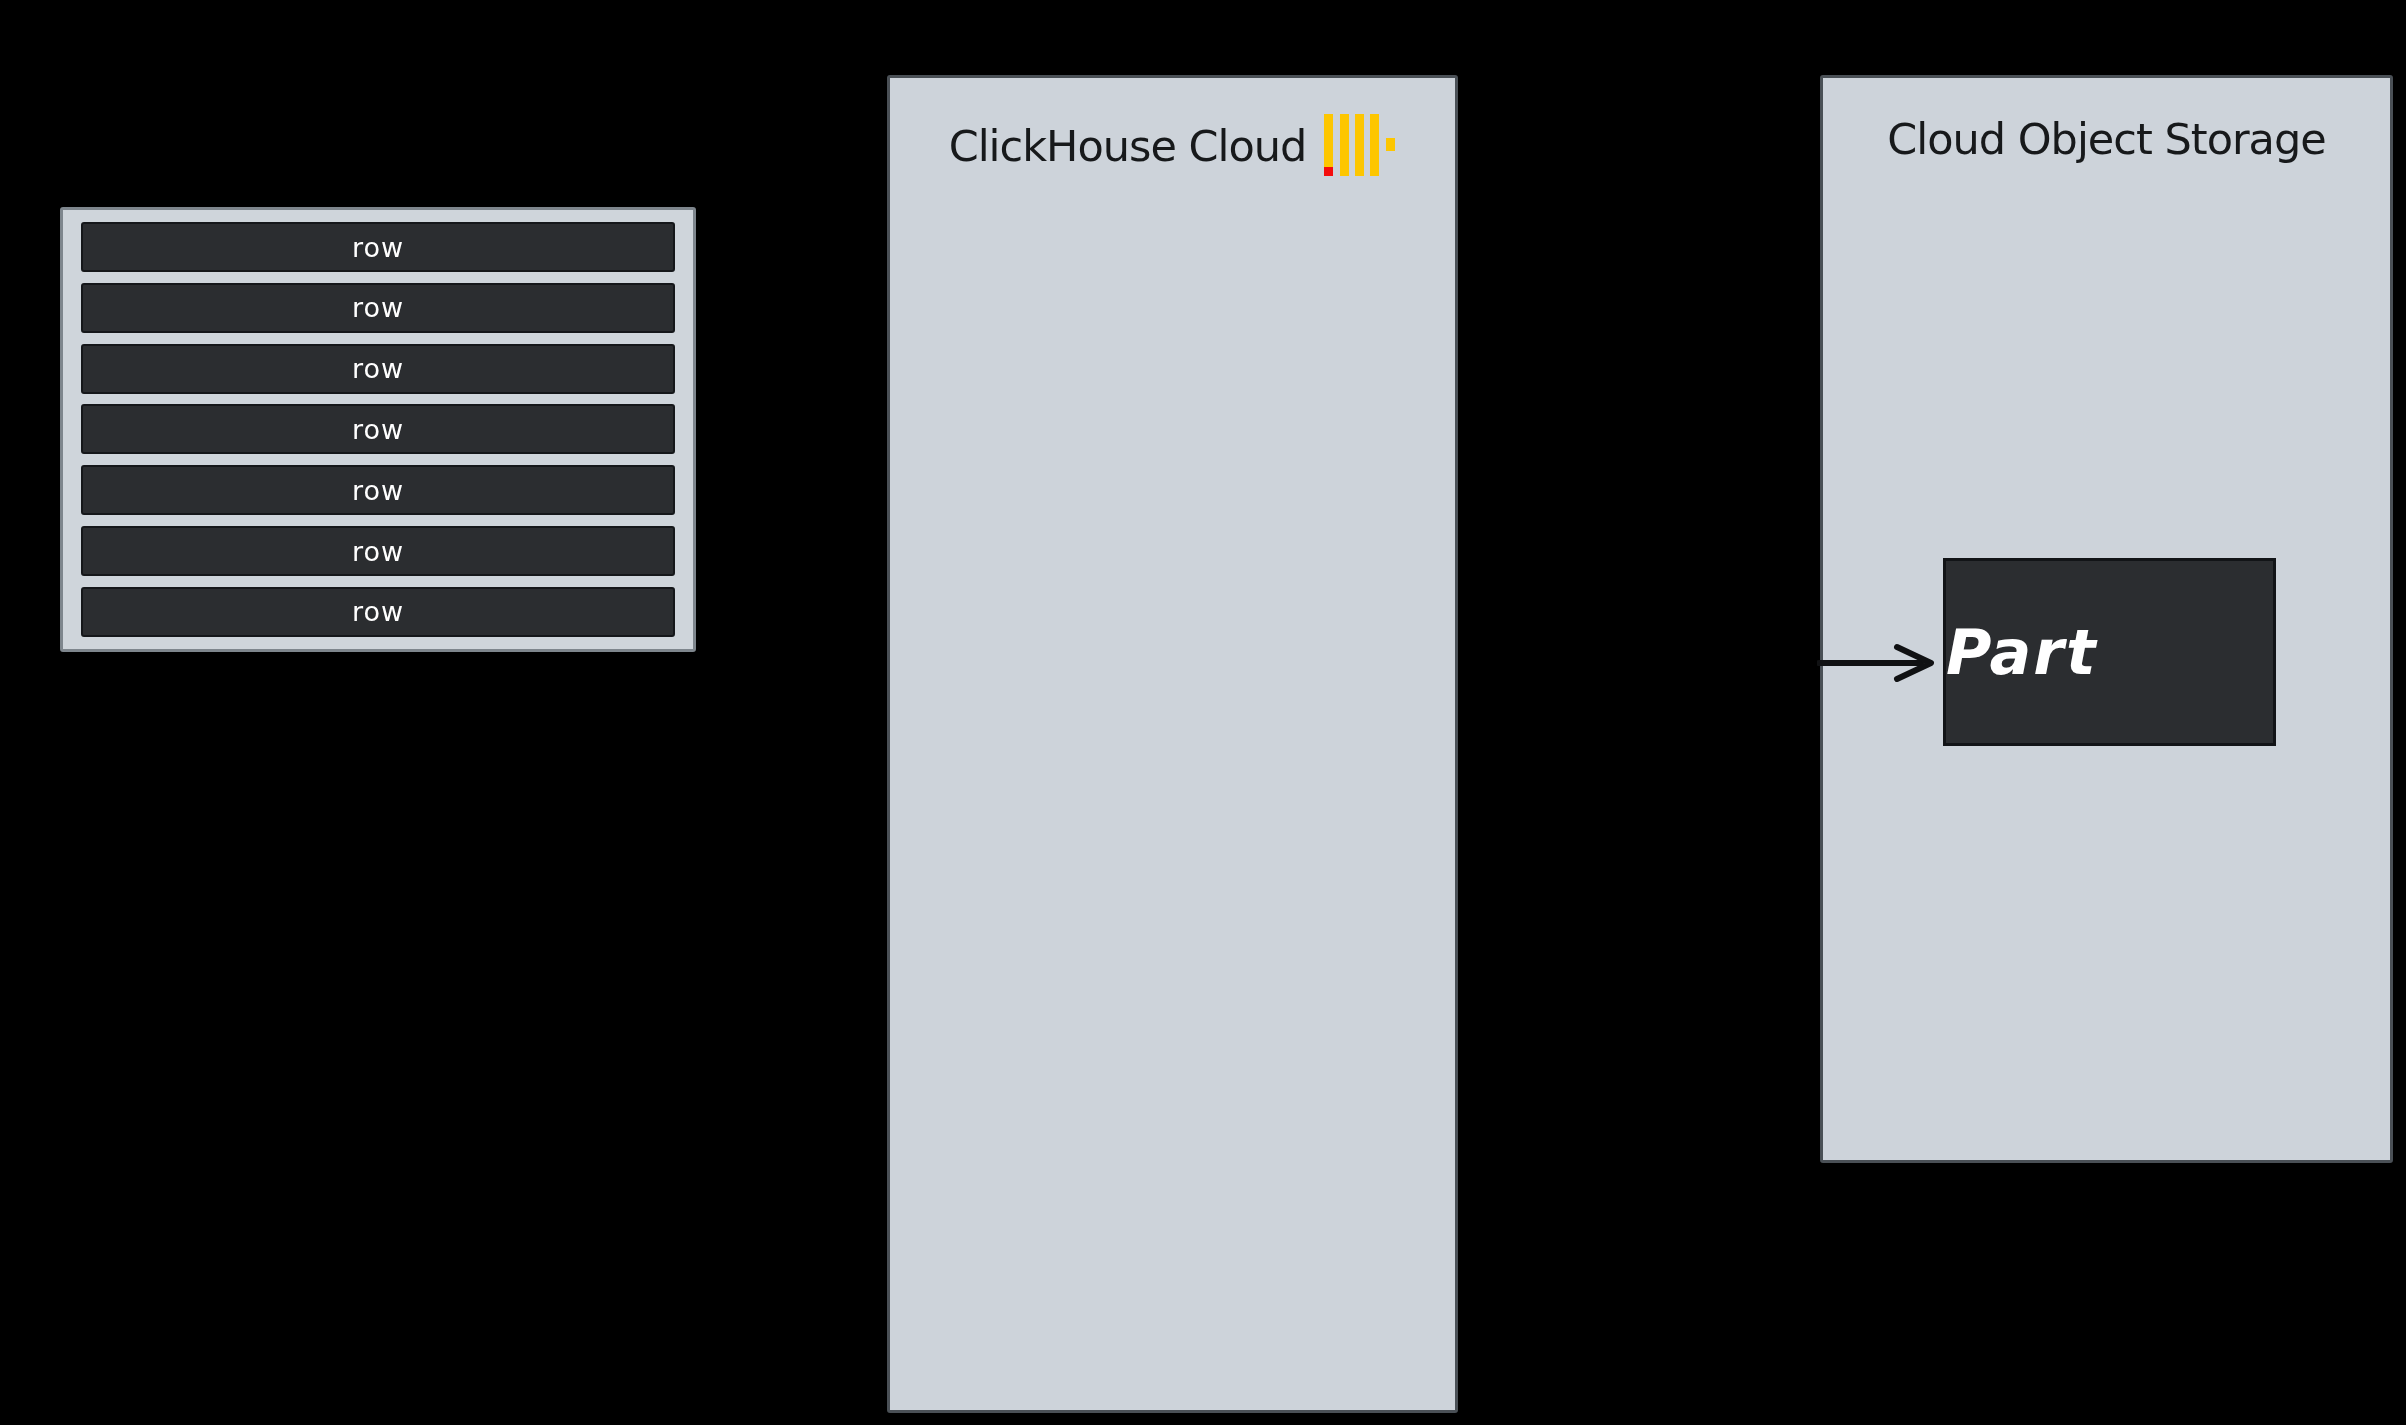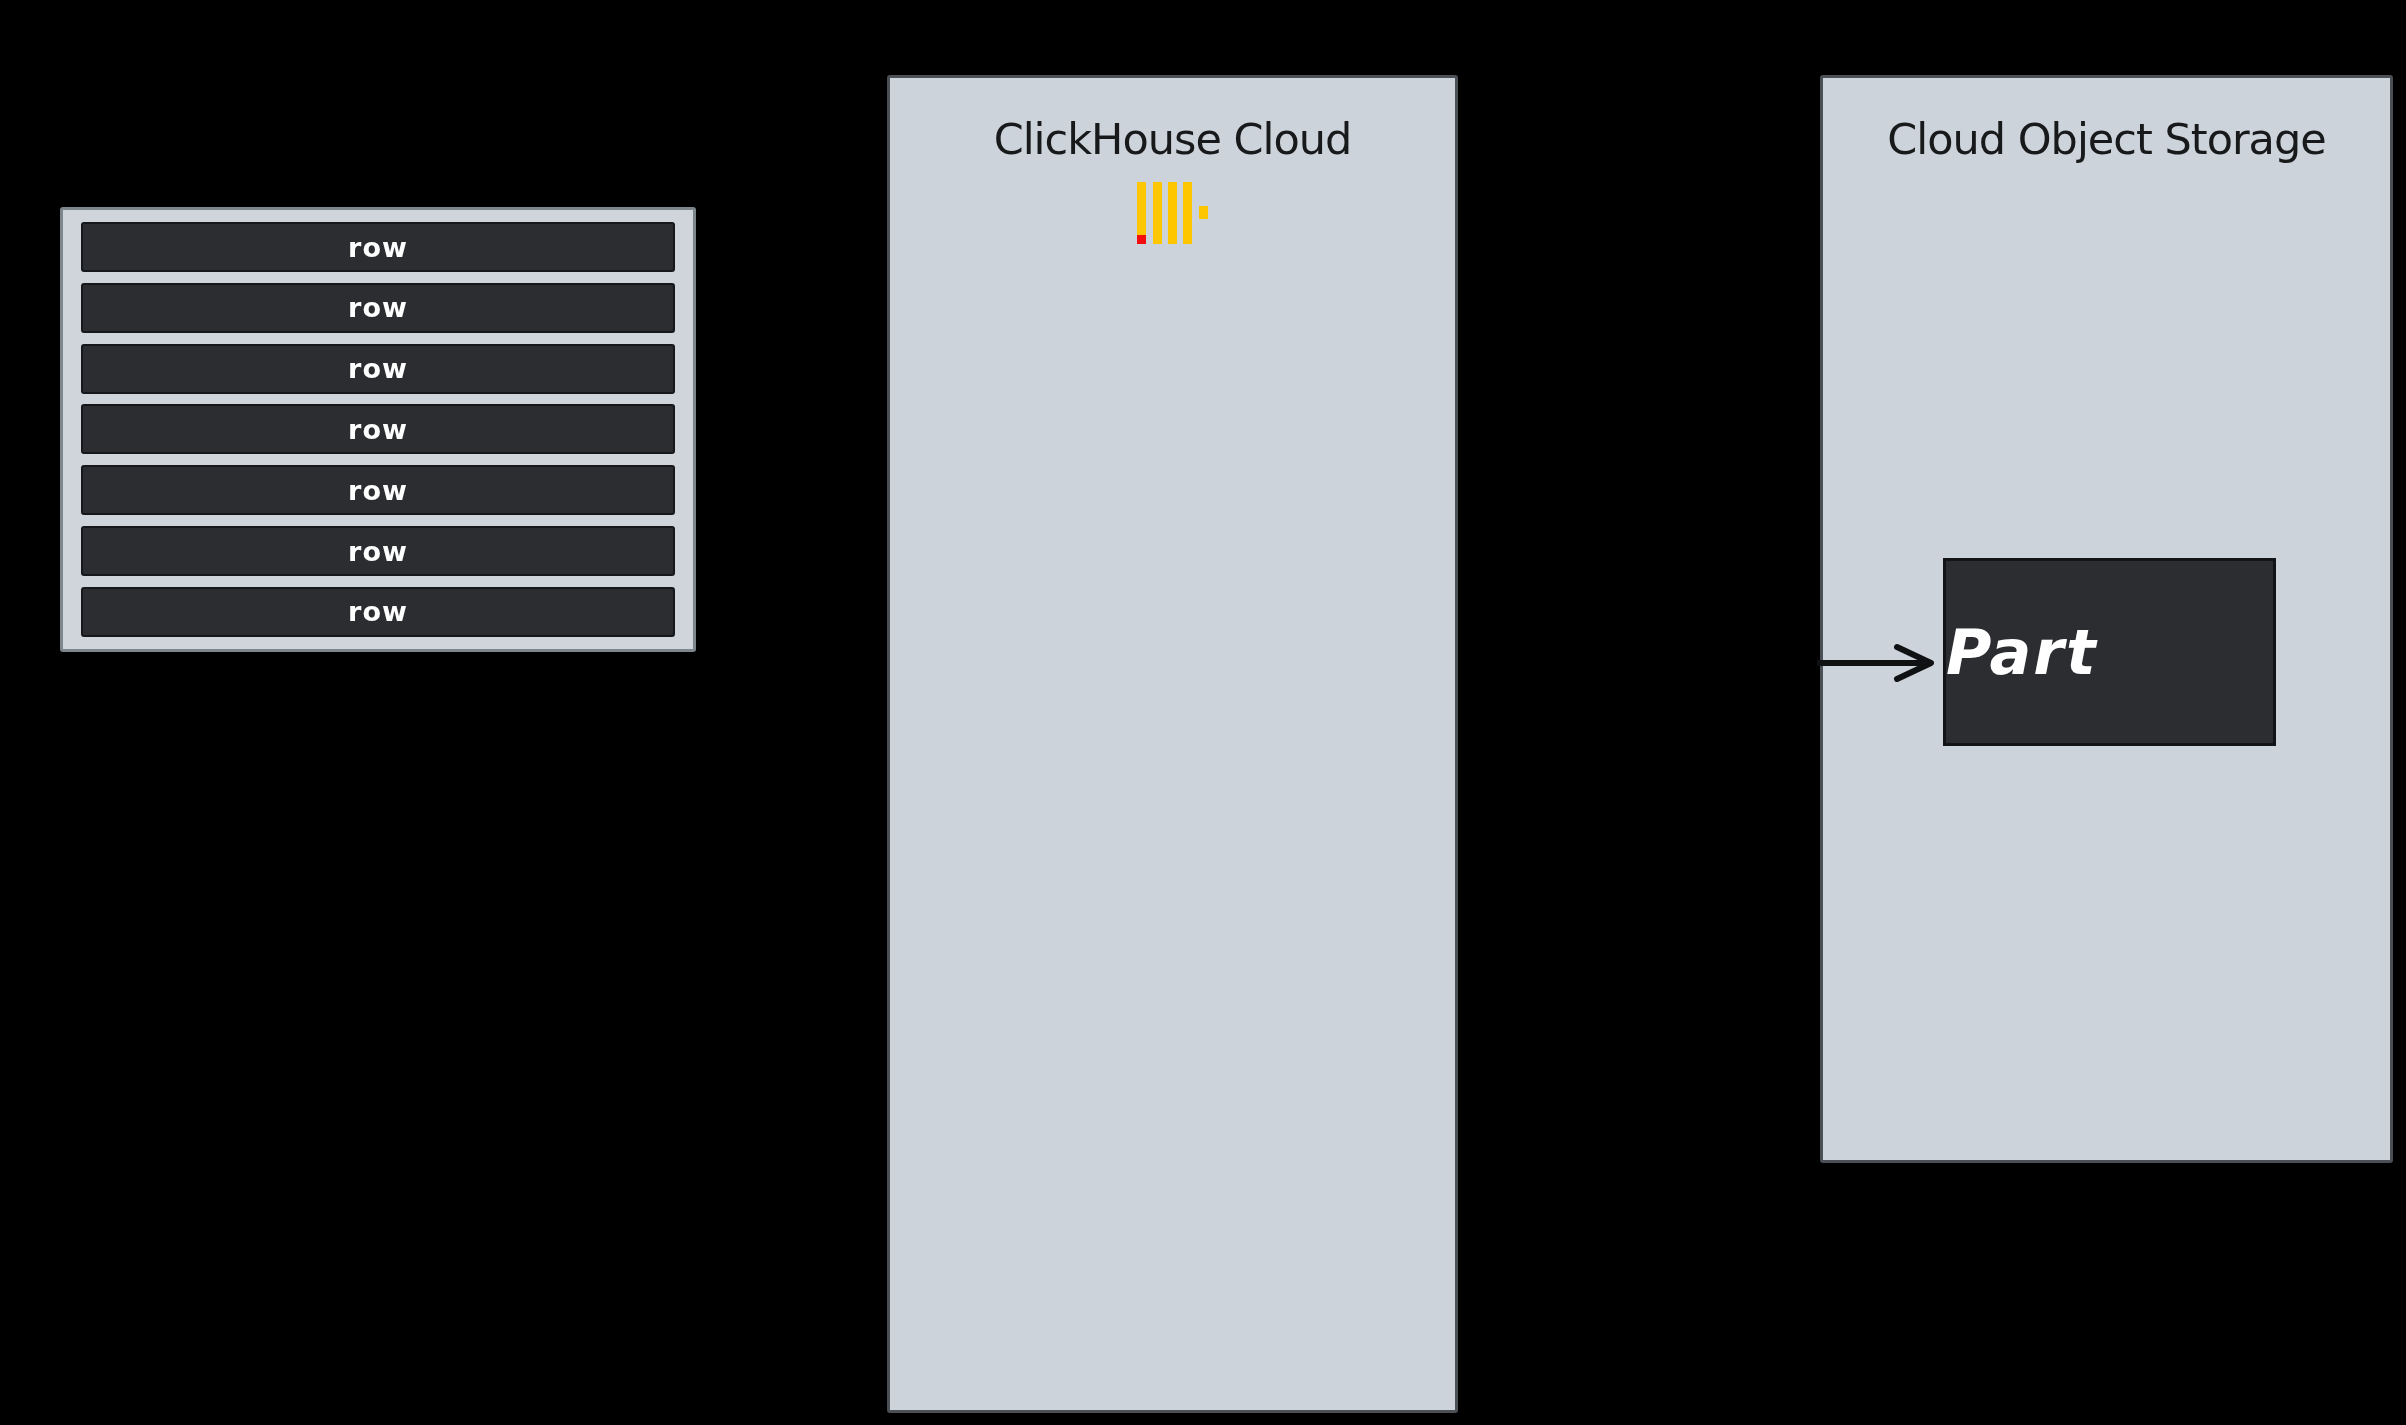--- a/index.html
+++ b/index.html
@@ -37,21 +37,21 @@
     background: var(--row_fill, #2b2d30);
     border: 2px solid var(--row_border, #15171a);
     border-radius: 3px;
     display: flex;
     align-items: center;
     justify-content: center;
   }
   .row-label {
     color: var(--text_light, #ffffff);
     font-size: 27px;
-    font-weight: bold;
+    font-weight: normal;
     letter-spacing: 1px;
   }
 
   
   .panel {
     position: absolute;
     box-sizing: border-box;
     background: var(--panel_fill, #cdd3da);
     border: 3px solid var(--panel_border, #4a5056);
     border-radius: 3px;
@@ -67,21 +67,20 @@
     top: 75px;
     width: 573px;
     height: 1088px;
   }
   .panel-header {
     margin-top: 36px;
     display: flex;
     align-items: center;
     justify-content: center;
     gap: 18px;
-    flex-direction: column;
   }
   .panel-title {
     color: var(--text_dark, #17191b);
     font-size: 43px;
     font-weight: 500;
     white-space: nowrap;
     letter-spacing: -1px;
   }
 
   

